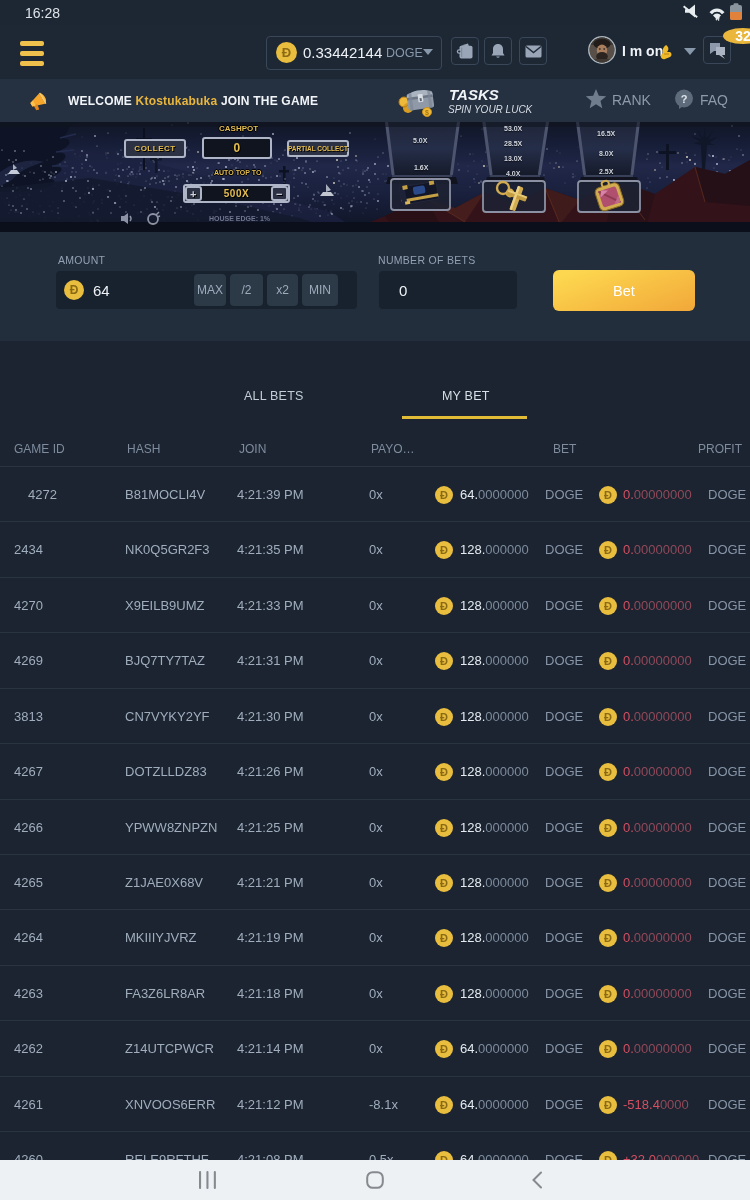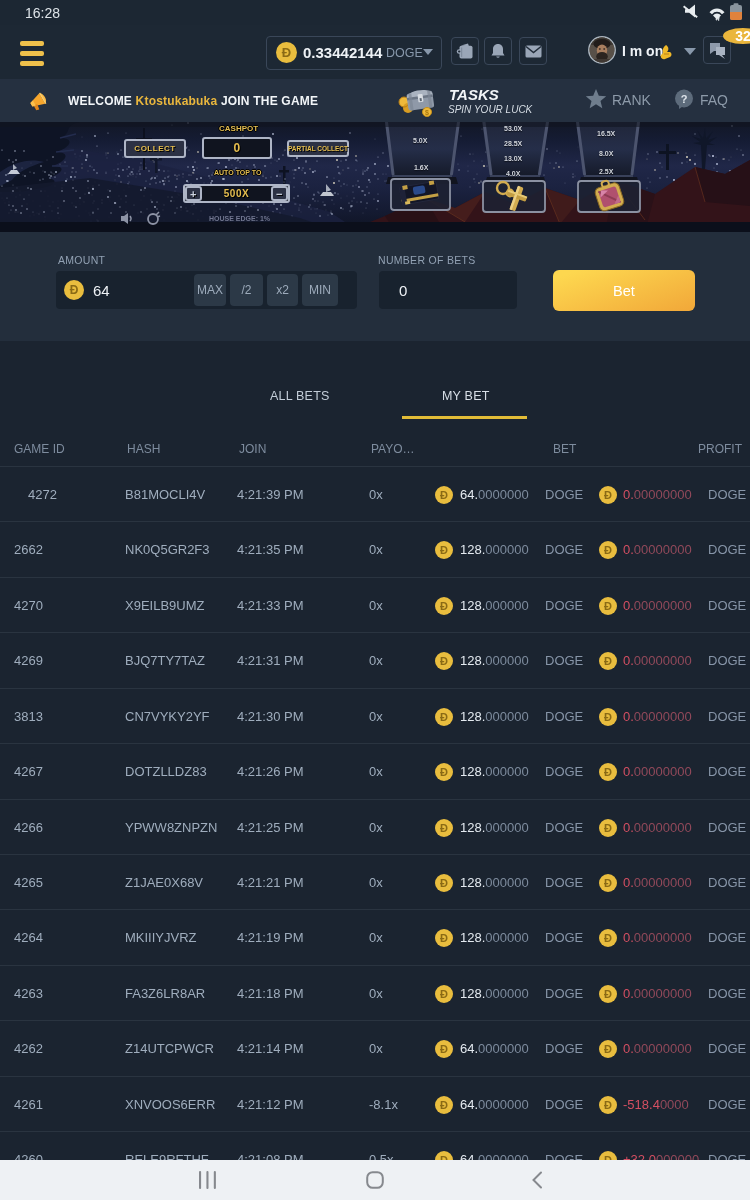--- a/index.html
+++ b/index.html
@@ -9,21 +9,21 @@
 
   
   #statusbar { left:0; top:0; width:750px; height:25px; background:#1c2733; }
   #sbtime { left:25px; top:5px; font-size:14px; color:#dde3e8; }
 
   
   #header { left:0; top:25px; width:750px; height:54px; background:#1d2834; }
   .hbar { left:20px; width:24px; height:4.5px; border-radius:2px; background:#efc04b; }
   #pill { left:266px; top:36px; width:176px; height:34px; border:1px solid #3a4759; border-radius:4px; }
   .coin { border-radius:50%; background:#e9bd3e; color:#8a6a15; font-weight:bold; display:flex; align-items:center; justify-content:center; }
-  #pillnum { left:303px; top:44px; font-size:15px; font-weight:bold; color:#eef2f6;text-align:center; }
+  #pillnum { left:303px; top:44px; font-size:15px; font-weight:normal; color:#eef2f6;text-align:center; }
   #pilldoge { left:386px; top:46px; font-size:12.5px; color:#8898ab; }
   .caret { width:0; height:0; border-left:6px solid transparent; border-right:6px solid transparent; border-top:7px solid #8898ab; }
   .iconbtn { top:37px; width:28px; height:28px; border:1px solid #3a4759; border-radius:4px; display:flex; align-items:center; justify-content:center; }
   #uname { left:622px; top:43px; font-size:14px; font-weight:bold; color:#eef2f6; }
   #badge { left:723px; top:28px; width:40px; height:16px; border-radius:50%; background:#eab63c; color:#fff; font-size:14px; font-weight:bold; display:flex; align-items:center; justify-content:center; }
 
   
   #welcome { left:0; top:79px; width:750px; height:43px; background:#253040; }
   #wtext { left:68px; top:94px; font-size:12px; font-weight:bold; color:#f2f5f8; letter-spacing:.2px; }
   #wtext .nick { color:#e9b63d;margin-top:48px; }
@@ -1197,21 +1197,21 @@
   <div class="modbtn" style="left:194px; width:32px;">MAX</div>
   <div class="modbtn" style="left:230px; width:33px;">/2</div>
   <div class="modbtn" style="left:267px; width:31px;">x2</div>
   <div class="modbtn" style="left:302px; width:36px;">MIN</div>
   <div class="flabel" style="left:378px; top:254px;">NUMBER OF BETS</div>
   <div class="field" style="left:379px; width:138px;"></div>
   <div class="abs" style="left:399px; top:282px; font-size:15px; color:#eef2f6;">0</div>
   <div class="abs" id="betbtn">Bet</div>
 
   <div class="abs" id="lower"></div>
-  <div class="tab" style="left:270px;text-align:center;">ALL BETS</div>
+  <div class="tab" style="left:244px;text-align:center;">ALL BETS</div>
   <div class="tab" style="left:442px; color:#d8dfe7;">MY BET</div>
   <div class="abs" id="tabline"></div>
   <div class="th" style="left:14px;">GAME ID</div>
   <div class="th" style="left:127px;">HASH</div>
   <div class="th" style="left:239px;">JOIN</div>
   <div class="th" style="left:371px;">PAYO…</div>
   <div class="th" style="left:553px;">BET</div>
   <div class="th" style="left:698px;">PROFIT</div>
   <div id="rows">
 <div class="sep" style="top:466px"></div>
@@ -1219,21 +1219,21 @@
 <div class="cell" style="left:125px; top:487px">B81MOCLI4V</div>
 <div class="cell" style="left:237px; top:487px">4:21:39 PM</div>
 <div class="cell" style="left:369px; top:487px">0x</div>
 <div class="abs coin rowcoin" style="left:435px; top:486px">Ɖ</div>
 <div class="cell" style="left:460px; top:487px"><span class="amt">64.</span><span class="amtz">0000000</span></div>
 <div class="cell" style="left:545px; top:487px; color:#8795a8;">DOGE</div>
 <div class="abs coin rowcoin" style="left:599px; top:486px">Ɖ</div>
 <div class="cell" style="left:623px; top:487px"><span class="red1">0.</span><span class="redz">00000000</span></div>
 <div class="cell" style="left:708px; top:487px; color:#8795a8;">DOGE</div>
 <div class="sep" style="top:521px"></div>
-<div class="cell" style="left:14px; top:542px">2662</div>
+<div class="cell" style="left:14px; top:542px">2434</div>
 <div class="cell" style="left:125px; top:542px">NK0Q5GR2F3</div>
 <div class="cell" style="left:237px; top:542px">4:21:35 PM</div>
 <div class="cell" style="left:369px; top:542px">0x</div>
 <div class="abs coin rowcoin" style="left:435px; top:541px">Ɖ</div>
 <div class="cell" style="left:460px; top:542px"><span class="amt">128.</span><span class="amtz">000000</span></div>
 <div class="cell" style="left:545px; top:542px; color:#8795a8;">DOGE</div>
 <div class="abs coin rowcoin" style="left:599px; top:541px">Ɖ</div>
 <div class="cell" style="left:623px; top:542px"><span class="red1">0.</span><span class="redz">00000000</span></div>
 <div class="cell" style="left:708px; top:542px; color:#8795a8;">DOGE</div>
 <div class="sep" style="top:577px"></div>

